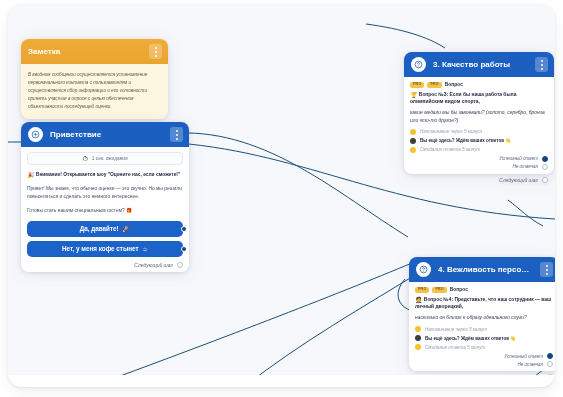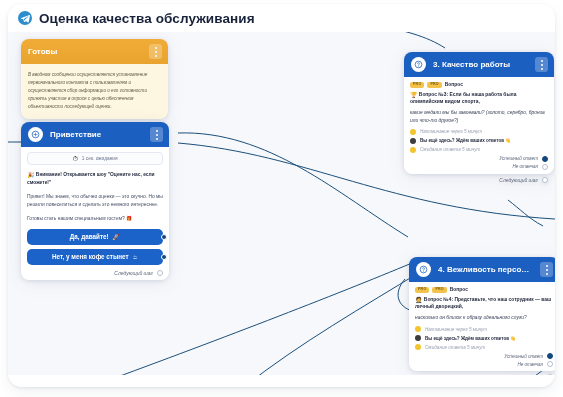--- a/index.html
+++ b/index.html
@@ -123,21 +123,21 @@
     padding: 7px 7px 8px 7px;
   }
   .note-text {
     font-size: 4.6px;
     line-height: 1.75;
     color: #5f5a46;
     font-style: italic;
   }
 
   
-  #node-greet { left: 13px; top: 118px; width: 148px; }
+  #node-greet { left: 13px; top: 118px; width: 168px; }
   #node-greet .node-body { padding: 5px 6px 4px 6px; }
 
   .delay-row {
     border: 1px solid #e3e8f2;
     background: #fbfcfe;
     border-radius: 4px;
     height: 13px;
     display: flex;
     align-items: center;
     justify-content: center;
@@ -292,28 +292,20 @@
     background: #ffffff;
     z-index: 30;
   }
 </style>
 </head>
 <body>
 
 <div id="app">
   <div class="canvas-panel">
 
-    <div class="board-header">
-      <span class="tg-icon">
-        <svg width="11" height="11" viewBox="0 0 24 24" aria-hidden="true">
-          <path fill="#ffffff" d="M20.6 4.2 2.9 11c-1.1.4-1.1 1.1-.2 1.4l4.4 1.4 1.7 5.2c.2.6.4.8.9.8.4 0 .6-.2.8-.4l2.3-2.2 4.5 3.4c.8.5 1.4.2 1.6-.8l2.9-13.6c.3-1.2-.5-1.8-1.2-1.5zM8.2 13.3l9.8-6.1c.5-.3.9-.1.5.2l-8.3 7.5-.3 3.3-1.7-4.9z"></path>
-        </svg>
-      </span>
-      <span class="board-title">Оценка качества обслуживания</span>
-    </div>
 
     <svg class="wires" viewBox="0 0 547 383" preserveAspectRatio="none">
 
       <path d="M170 129 C 260 126, 330 190, 400 233" stroke="#1b4f7a" stroke-width="1" fill="none"></path>
 
       <path d="M170 139 C 300 150, 380 205, 547 215" stroke="#1b4f7a" stroke-width="1" fill="none"></path>
 
       <path d="M358 20 C 395 25, 420 33, 437 44" stroke="#1b4f7a" stroke-width="1" fill="none"></path>
 
       <path d="M500 196 C 512 205, 520 214, 535 222" stroke="#1b4f7a" stroke-width="1" fill="none"></path>
@@ -325,21 +317,21 @@
 
       <path d="M412 268 C 360 300, 290 340, 236 383" stroke="#1b4f7a" stroke-width="1" fill="none"></path>
 
       <path d="M536 365 C 528 372, 518 378, 505 383" stroke="#1b4f7a" stroke-width="1" fill="none"></path>
 
       <path d="M0 138 C 5 138, 9 138, 13 138" stroke="#1b4f7a" stroke-width="1" fill="none"></path>
     </svg>
 
     <div class="node" id="node-note">
       <div class="node-head orange">
-        <span class="head-title">Готовы</span>
+        <span class="head-title">Заметка</span>
         <span class="kebab">
             <i></i>
             <i></i>
             <i></i>
           </span>
       </div>
       <div class="node-body">
         <div class="note-text">В вводном сообщении осуществляется установление первоначального контакта с пользователем и осуществляется сбор информации о его готовности принять участие в опросе с целью обеспечения объективности последующей оценки.</div>
       </div>
     </div>

